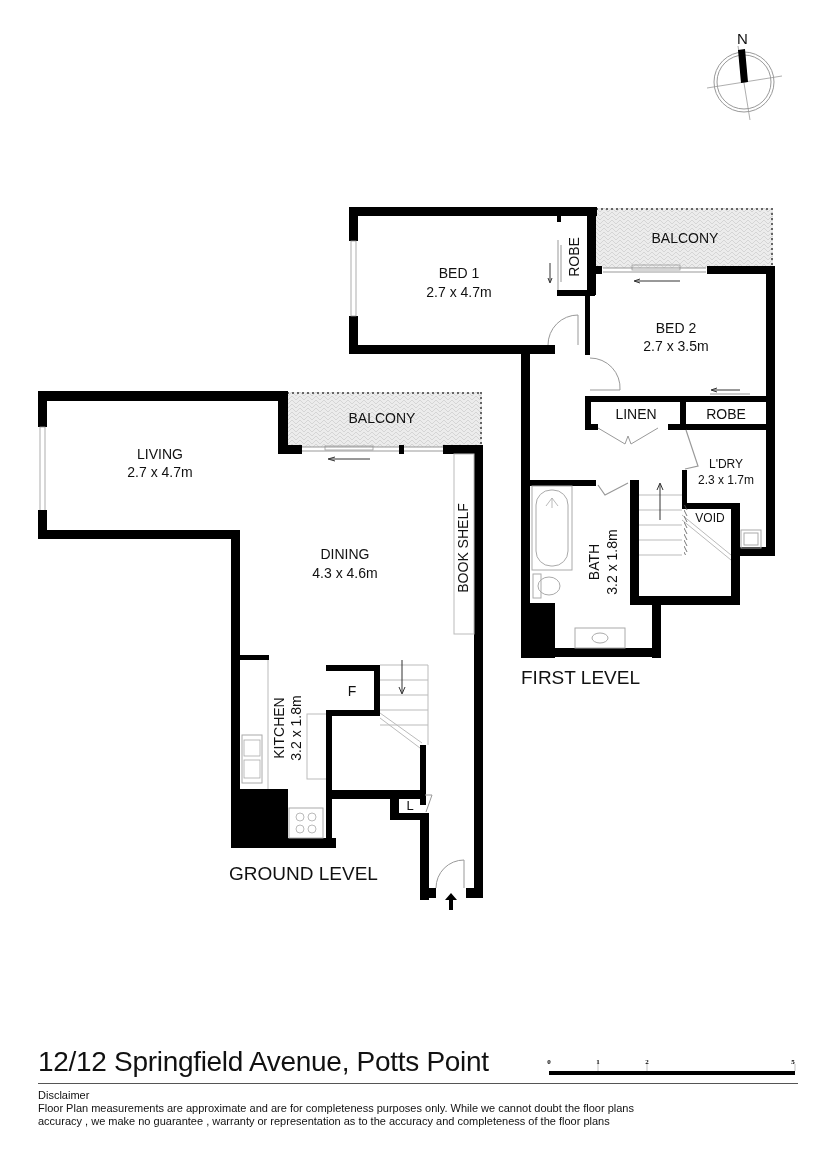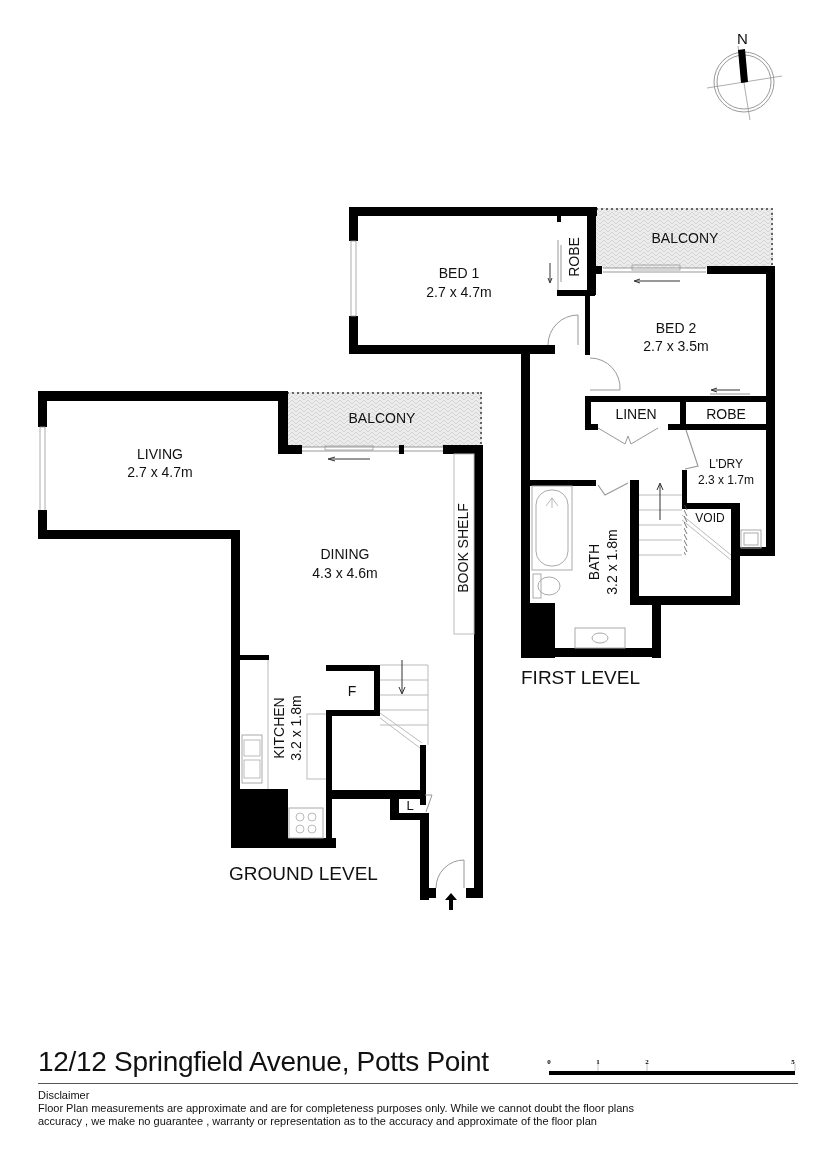--- a/index.html
+++ b/index.html
@@ -233,14 +233,14 @@
     <text x="647" y="1064" font-size="7" font-family="Liberation Serif, serif" font-weight="bold" text-anchor="middle">2</text>
     <text x="793" y="1064" font-size="7" font-family="Liberation Serif, serif" font-weight="bold" text-anchor="middle">5</text>
   </g>
 </svg>
 
 <div class="footer-title">12/12 Springfield Avenue, Potts Point</div>
 <div class="footer-rule"></div>
 <div class="disclaimer">
   <div>Disclaimer</div>
   <div>Floor Plan measurements are approximate and are for completeness purposes only. While we cannot doubt the floor plans</div>
-  <div>accuracy , we make no guarantee , warranty or representation as to the accuracy and approximate of the floor plan</div>
+  <div>accuracy , we make no guarantee , warranty or representation as to the accuracy and completeness of the floor plans</div>
 </div>
 
 </body></html>

